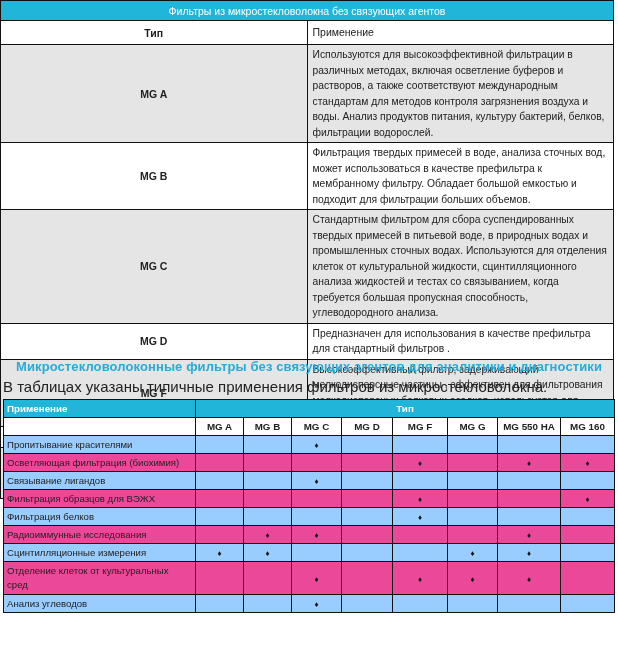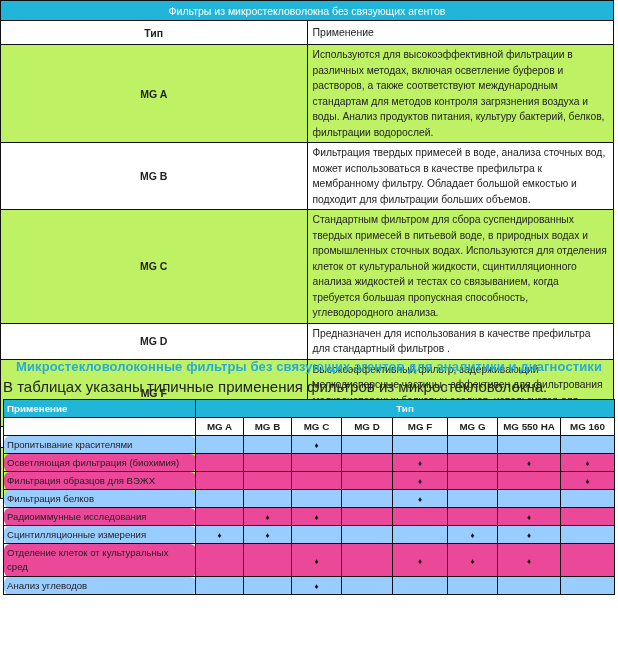--- a/index.html
+++ b/index.html
@@ -54,21 +54,21 @@
     width: 109px;
     text-align: center;
     font-weight: bold;
     font-size: 10.5px;
   }
   #t1 td.c-app {
     padding: 2px 5px 2px 5px;
     line-height: 15.5px;
     vertical-align: middle;
   }
-  #t1 tr.blue td { background: #bef264; }
+  #t1 tr.blue td { background: #e5e5e5; }
   #t1 tr.white td { background: #ffffff; }
 
   
   #section-title {
     position: absolute;
     left: 0;
     top: 359px;
     width: 618px;
     text-align: center;
     color: #26acd9;
@@ -106,21 +106,20 @@
     background: #ffffff;
     text-align: center;
     font-weight: bold;
     font-size: 9.8px;
   }
   #t2 td.app {
     width: 191px;
     padding: 0 3px;
     text-align: left;
     line-height: 14px;
-    border-radius: 6px;
   }
   #t2 tbody td {
     height: 17px;
     text-align: center;
   }
   #t2 tbody tr.tall td { height: 32px; }
   #t2 tbody tr.blue td { background: #99ccff; }
   #t2 tbody tr.white td { background: #ec4899; margin-left: 16px; }
   .diamond {
     display: inline-block;
@@ -222,20 +221,31 @@
         <td class="app">Осветляющая фильтрация (биохимия)</td>
         <td><span class="diamond"></span></td>
         <td><span class="diamond"></span></td>
         <td><span class="diamond"></span></td>
         <td><span class="diamond"></span></td>
         <td><span class="diamond">♦</span></td>
         <td><span class="diamond"></span></td>
         <td><span class="diamond">♦</span></td>
         <td><span class="diamond">♦</span></td>
       </tr>
+      <tr class="blue">
+        <td class="app">Связывание лигандов</td>
+        <td><span class="diamond"></span></td>
+        <td><span class="diamond"></span></td>
+        <td><span class="diamond">♦</span></td>
+        <td><span class="diamond"></span></td>
+        <td><span class="diamond"></span></td>
+        <td><span class="diamond"></span></td>
+        <td><span class="diamond"></span></td>
+        <td><span class="diamond"></span></td>
+      </tr>
       <tr class="white">
         <td class="app">Фильтрация образцов для ВЭЖХ</td>
         <td><span class="diamond"></span></td>
         <td><span class="diamond"></span></td>
         <td><span class="diamond"></span></td>
         <td><span class="diamond"></span></td>
         <td><span class="diamond">♦</span></td>
         <td><span class="diamond"></span></td>
         <td><span class="diamond"></span></td>
         <td><span class="diamond">♦</span></td>

